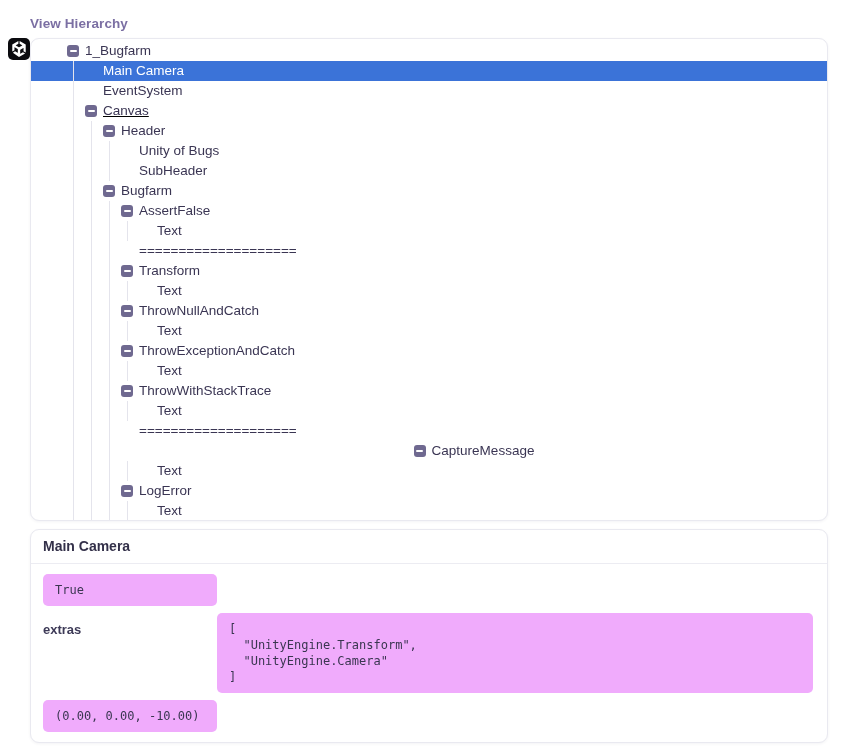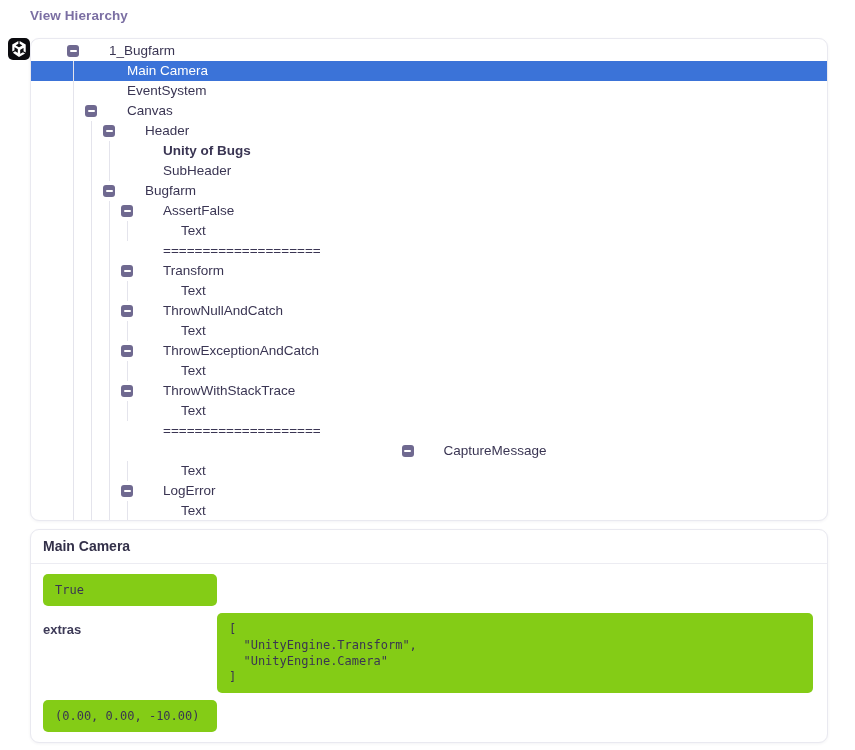--- a/index.html
+++ b/index.html
@@ -1,21 +1,21 @@
 <!DOCTYPE html>
 <html><head>
 <meta charset="utf-8">
 <style>
   * { margin:0; padding:0; box-sizing:border-box; }
   html,body { background:#ffffff; }
   body { font-family:"Liberation Sans", sans-serif; }
   .page { position:relative; width:855px; height:750px; background:#fff; overflow:hidden; }
 
   .section-title {
-    position:absolute; left:30px; top:8px;
+    position:absolute; left:30px; top:16px;
     font-size:13.5px; font-weight:700; color:#7b6fa3; letter-spacing:.1px;
   }
 
   .unity-badge {
     position:absolute; left:8px; top:38px; width:22px; height:22px;
     background:#0b0b0f; border-radius:5px;
     display:flex; align-items:center; justify-content:center; z-index:3;
   }
   .unity-badge svg { width:16px; height:16px; display:block; }
 
@@ -37,37 +37,37 @@
   .toggle {
     position:relative; width:12px; height:12px; border-radius:3px;
     background:#6f6990; flex:0 0 12px; margin-right:6px; z-index:2;
   }
   .toggle::before {
     content:""; position:absolute; left:2.5px; right:2.5px; top:5px; height:2px;
     background:#ffffff; border-radius:1px;
   }
   .toggle-spacer { flex:0 0 12px; width:12px; height:12px; margin-right:6px; }
   .node-label {
-    font-size:13.5px; color:#3a3553; line-height:20px; white-space:pre; z-index:2;margin-left:24px;
+    font-size:13.5px; color:#3a3553; line-height:20px; white-space:pre; z-index:2;
   }
   .tree-row.selected .node-label { color:#ffffff; }
 
   .details-panel { top:529px; }
   .details-header {
     padding:8px 12px; border-bottom:1px solid #ececf2;
   }
   .details-title { font-size:14px; font-weight:700; color:#333049; line-height:17px; }
   .details-body { padding:10px 14px 10px 12px; }
   .prop-row { display:grid; grid-template-columns:174px 1fr; margin-bottom:7px; }
   .prop-row:last-child { margin-bottom:0; }
   .prop-label {
     font-size:13px; font-weight:700; color:#3d3a57; padding-top:9px; line-height:16px;
   }
   .prop-value {
-    background:#84cc16; border-radius:5px; padding:8px 12px;
+    background:#f0abfc; border-radius:5px; padding:8px 12px;
   }
   .prop-value pre {
     font-family:"DejaVu Sans Mono", monospace;
     font-size:12px; line-height:16px; color:#3a3651; white-space:pre;
   }
 </style>
 </head>
 <body>
 
 <div class="page">
@@ -97,38 +97,38 @@
         </div>
         <div class="tree-row">
           <span class="guide" style="left: 42px;"></span>
           <div class="row-inner" style="padding-left: 54px;">
             <span class="toggle-spacer"></span>
             <span class="node-label">EventSystem</span>
           </div>
         </div>
         <div class="tree-row">
           <span class="guide" style="left: 42px;"></span>
-          <div class="row-inner" style="padding-left: 54px;">
+          <div class="row-inner" style="padding-left: 54px; text-decoration: underline;">
             <span class="toggle"></span>
             <span class="node-label">Canvas</span>
           </div>
         </div>
         <div class="tree-row">
           <span class="guide" style="left: 42px;"></span>
           <span class="guide" style="left: 60px;"></span>
           <div class="row-inner" style="padding-left: 72px; text-align: right;">
             <span class="toggle"></span>
             <span class="node-label">Header</span>
           </div>
         </div>
         <div class="tree-row">
           <span class="guide" style="left: 42px;"></span>
           <span class="guide" style="left: 60px;"></span>
           <span class="guide" style="left: 78px;"></span>
-          <div class="row-inner" style="padding-left: 90px; font-weight: bold;">
+          <div class="row-inner" style="padding-left: 90px;">
             <span class="toggle-spacer"></span>
             <span class="node-label">Unity of Bugs</span>
           </div>
         </div>
         <div class="tree-row">
           <span class="guide" style="left: 42px;"></span>
           <span class="guide" style="left: 60px;"></span>
           <span class="guide" style="left: 78px;"></span>
           <div class="row-inner" style="padding-left: 90px;">
             <span class="toggle-spacer"></span>

